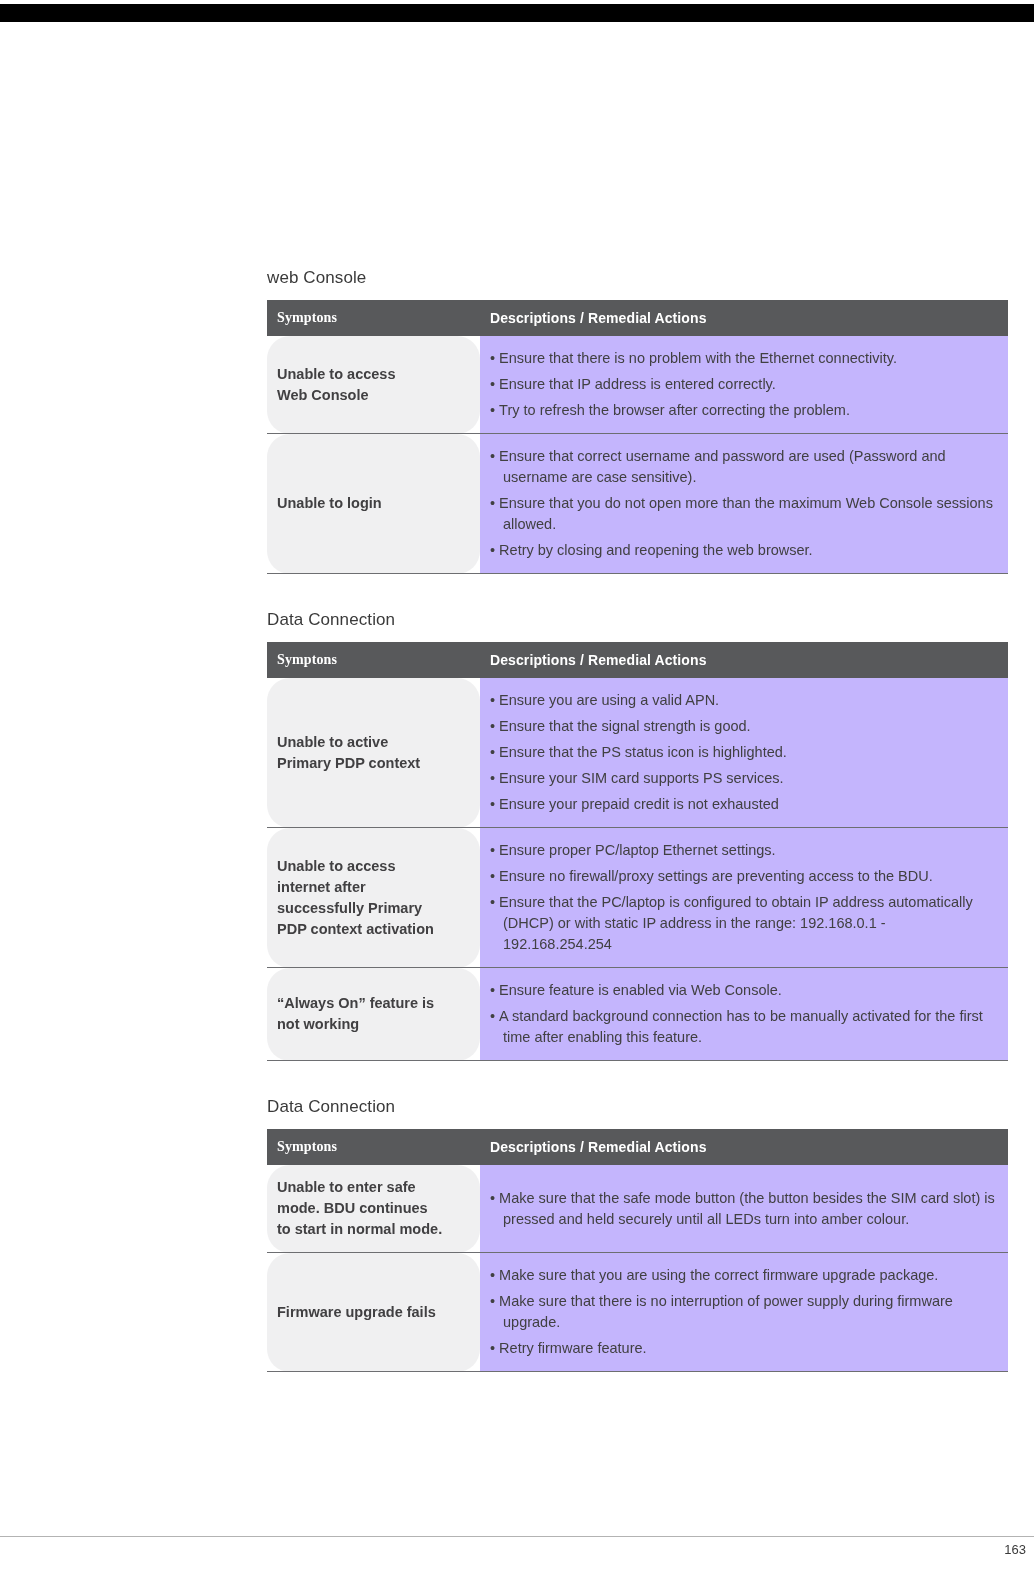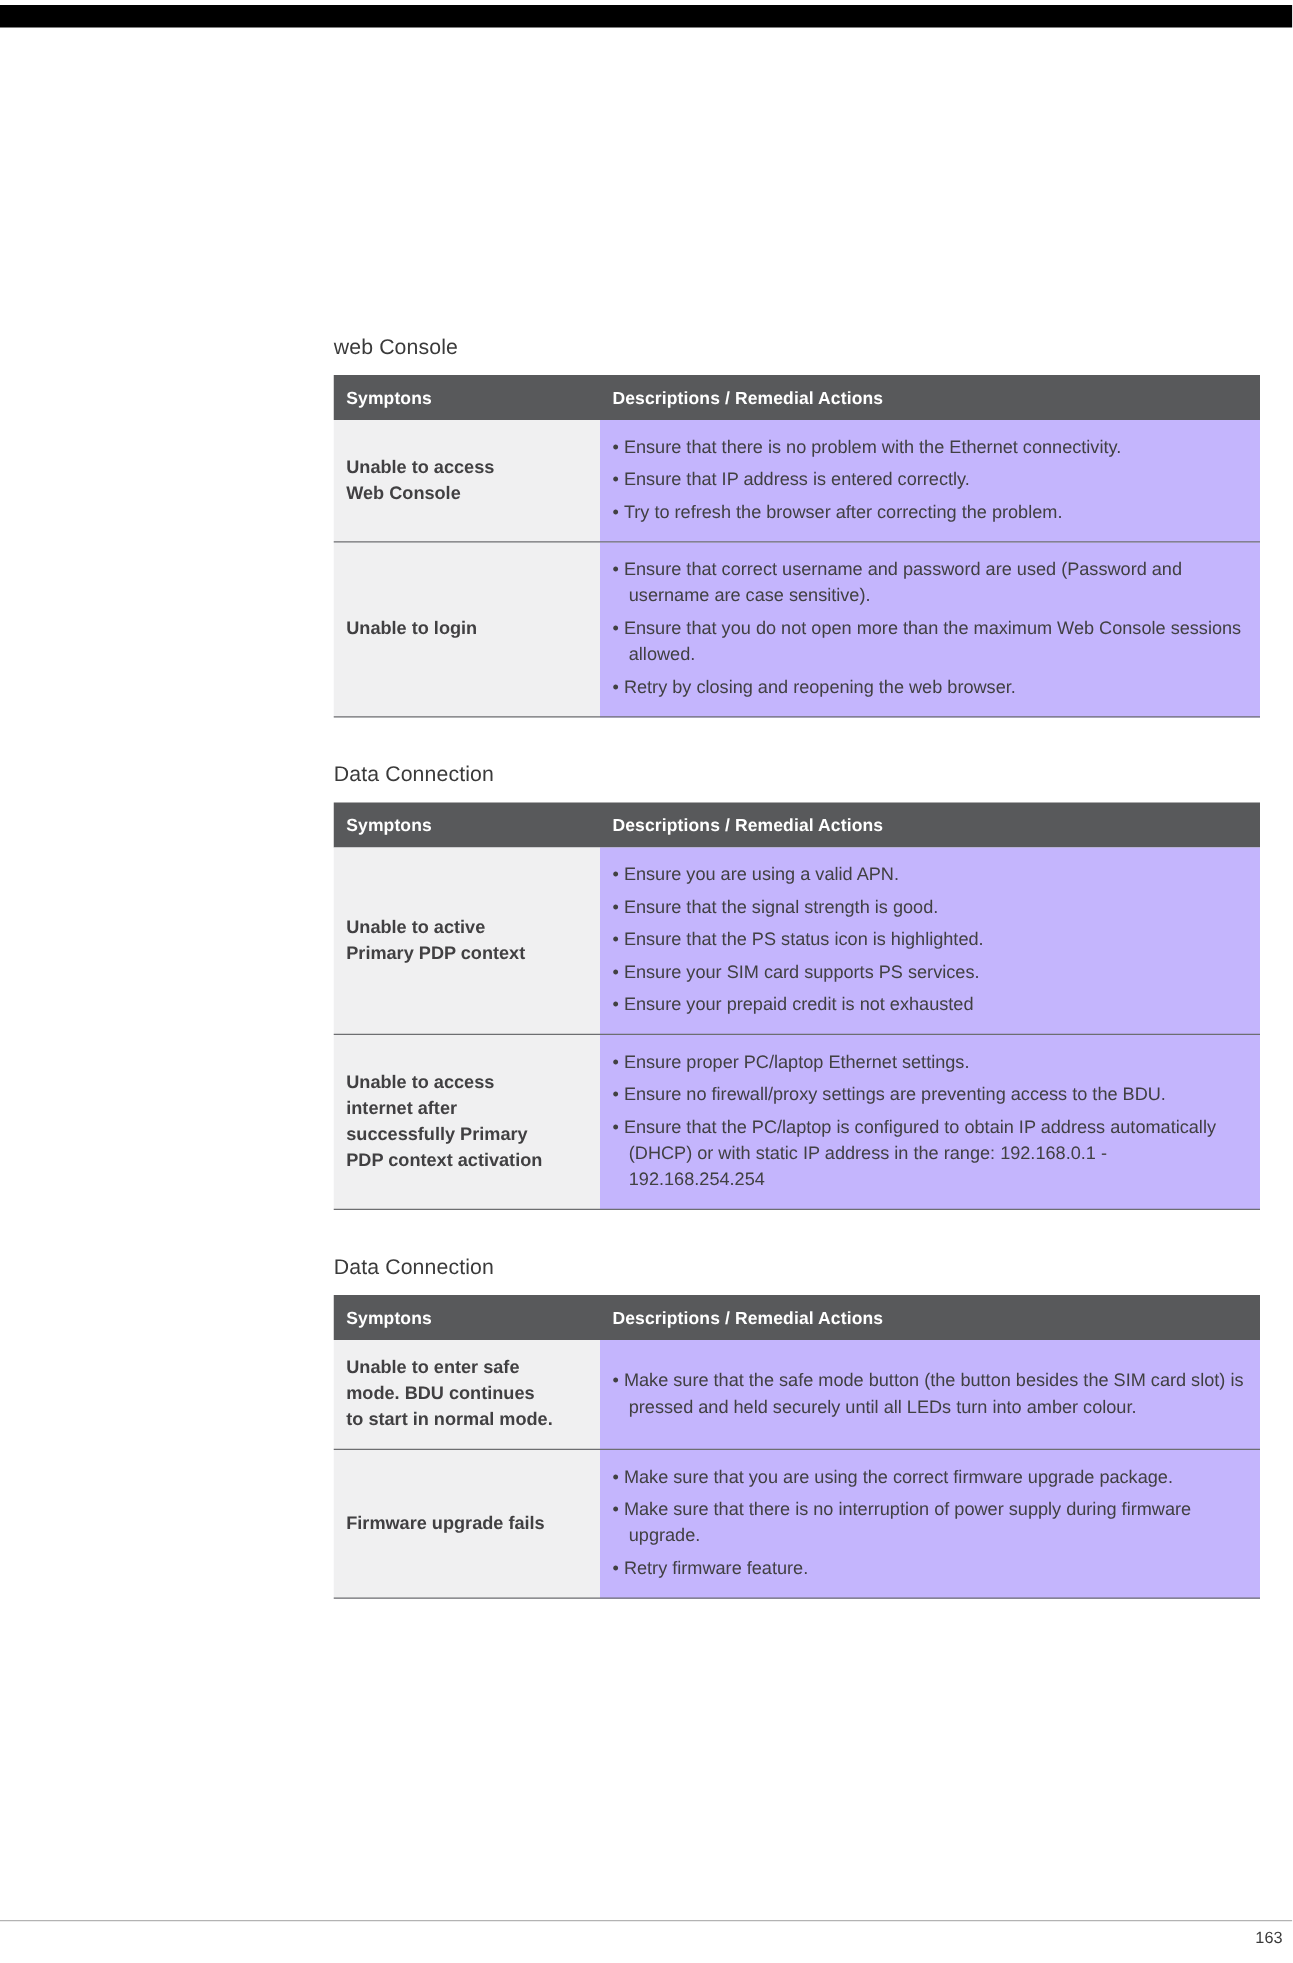--- a/index.html
+++ b/index.html
@@ -46,33 +46,34 @@
   }
   table.trouble-table th {
     background: #58595b;
     color: #ffffff;
     font-size: 14px;
     font-weight: bold;
     text-align: left;
     padding: 10px 10px;
     letter-spacing: 0.1px;
   }
-  th.col-symptom { width: 213px; }
+  th.col-symptom { width: 213px; font-family: Liberation Serif, serif; }
   table.trouble-table td {
     vertical-align: middle;
     font-size: 14.5px;
     color: #414042;
     padding: 12px 10px;
     border-bottom: 1px solid #6d6e71;
   }
   td.symptom {
     background: #f0f0f1;
     font-weight: bold;
     white-space: pre-line;
     line-height: 1.45;
+    border-radius: 23px;
   }
   td.actions { background: #c4b5fd; }
   ul.actions-list { list-style: none; }
   ul.actions-list li {
     padding-left: 13px;
     text-indent: -13px;
     line-height: 1.45;
     margin-bottom: 5px;
   }
   ul.actions-list li:last-child { margin-bottom: 0; }
@@ -165,20 +166,30 @@
 successfully Primary
 PDP context activation</td>
             <td class="actions">
               <ul class="actions-list">
                   <li>Ensure proper PC/laptop Ethernet settings.</li>
                   <li>Ensure no firewall/proxy settings are preventing access to the BDU.</li>
                   <li>Ensure that the PC/laptop is configured to obtain IP address automatically (DHCP) or with static IP address in the range: 192.168.0.1 - 192.168.254.254</li>
                 </ul>
             </td>
           </tr>
+          <tr>
+            <td class="symptom">“Always On” feature is
+not working</td>
+            <td class="actions">
+              <ul class="actions-list">
+                  <li>Ensure feature is enabled via Web Console.</li>
+                  <li>A standard background connection has to be manually activated for the first time after enabling this feature.</li>
+                </ul>
+            </td>
+          </tr>
         </tbody>
       </table>
     </section>
 
     <section class="section">
       <h2 class="section-title">Data Connection</h2>
       <table class="trouble-table">
         <thead>
           <tr>
             <th class="col-symptom">Symptons</th>

